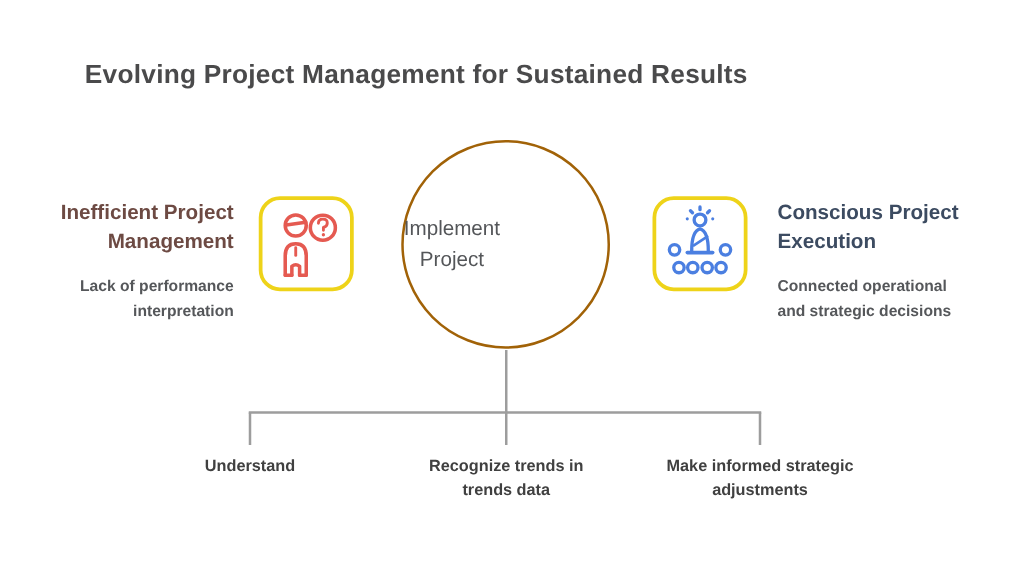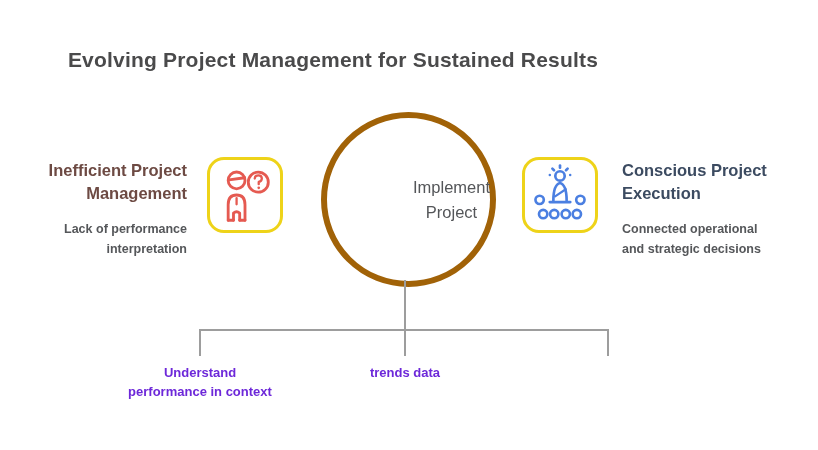--- a/index.html
+++ b/index.html
@@ -32,38 +32,38 @@
     border: 3px solid #eed319; border-radius: 17px;
     display: flex; align-items: center; justify-content: center;
   }
   .icon-box.left  { left: 207px; }
   .icon-box.right { left: 522px; }
 
   
   .center-circle {
     position: absolute; left: 321px; top: 112px;
     width: 163px; height: 163px;
-    border: 6px solid #a16207; border-radius: 50%;
-    display: flex; align-items: center; justify-content: flex-end;
+    border: 2px solid #a16207; border-radius: 50%;
+    display: flex; align-items: center; justify-content: flex-start;
     text-align: center;
   }
   .center-circle .circle-text { font-size: 16.5px; line-height: 25px; color: #545659; }
 
   
   .line { position: absolute; background: #9d9d9d; }
   .line.v-center { left: 404px; top: 280px; width: 2px; height: 76px; }
   .line.h-main   { left: 199px; top: 329px; width: 410px; height: 2px; }
   .line.drop-left  { left: 199px; top: 330px; width: 2px; height: 26px; }
   .line.drop-right { left: 607px; top: 330px; width: 2px; height: 26px; }
 
   
   .branch-label {
     position: absolute; top: 364px; width: 190px;
     text-align: center; font-size: 13px; font-weight: bold;
-    line-height: 18.5px; color: #6d28d9;
+    line-height: 18.5px; color: #404040;
   }
   .branch-label.b1 { left: 105px; }
   .branch-label.b2 { left: 310px; }
   .branch-label.b3 { left: 513px; }
 
   svg { display: block; }
 </style>
 </head>
 <body>
 
@@ -134,19 +134,23 @@
     </div>
   </div>
 
   <div class="line v-center"></div>
   <div class="line h-main"></div>
   <div class="line drop-left"></div>
   <div class="line drop-right"></div>
 
   <div class="branch-label b1">
     <div>Understand</div>
-    <div>performance in context</div>
   </div>
   <div class="branch-label b2">
+    <div>Recognize trends in</div>
     <div>trends data</div>
+  </div>
+  <div class="branch-label b3">
+    <div>Make informed strategic</div>
+    <div>adjustments</div>
   </div>
 
 </div>
 
 </body></html>

